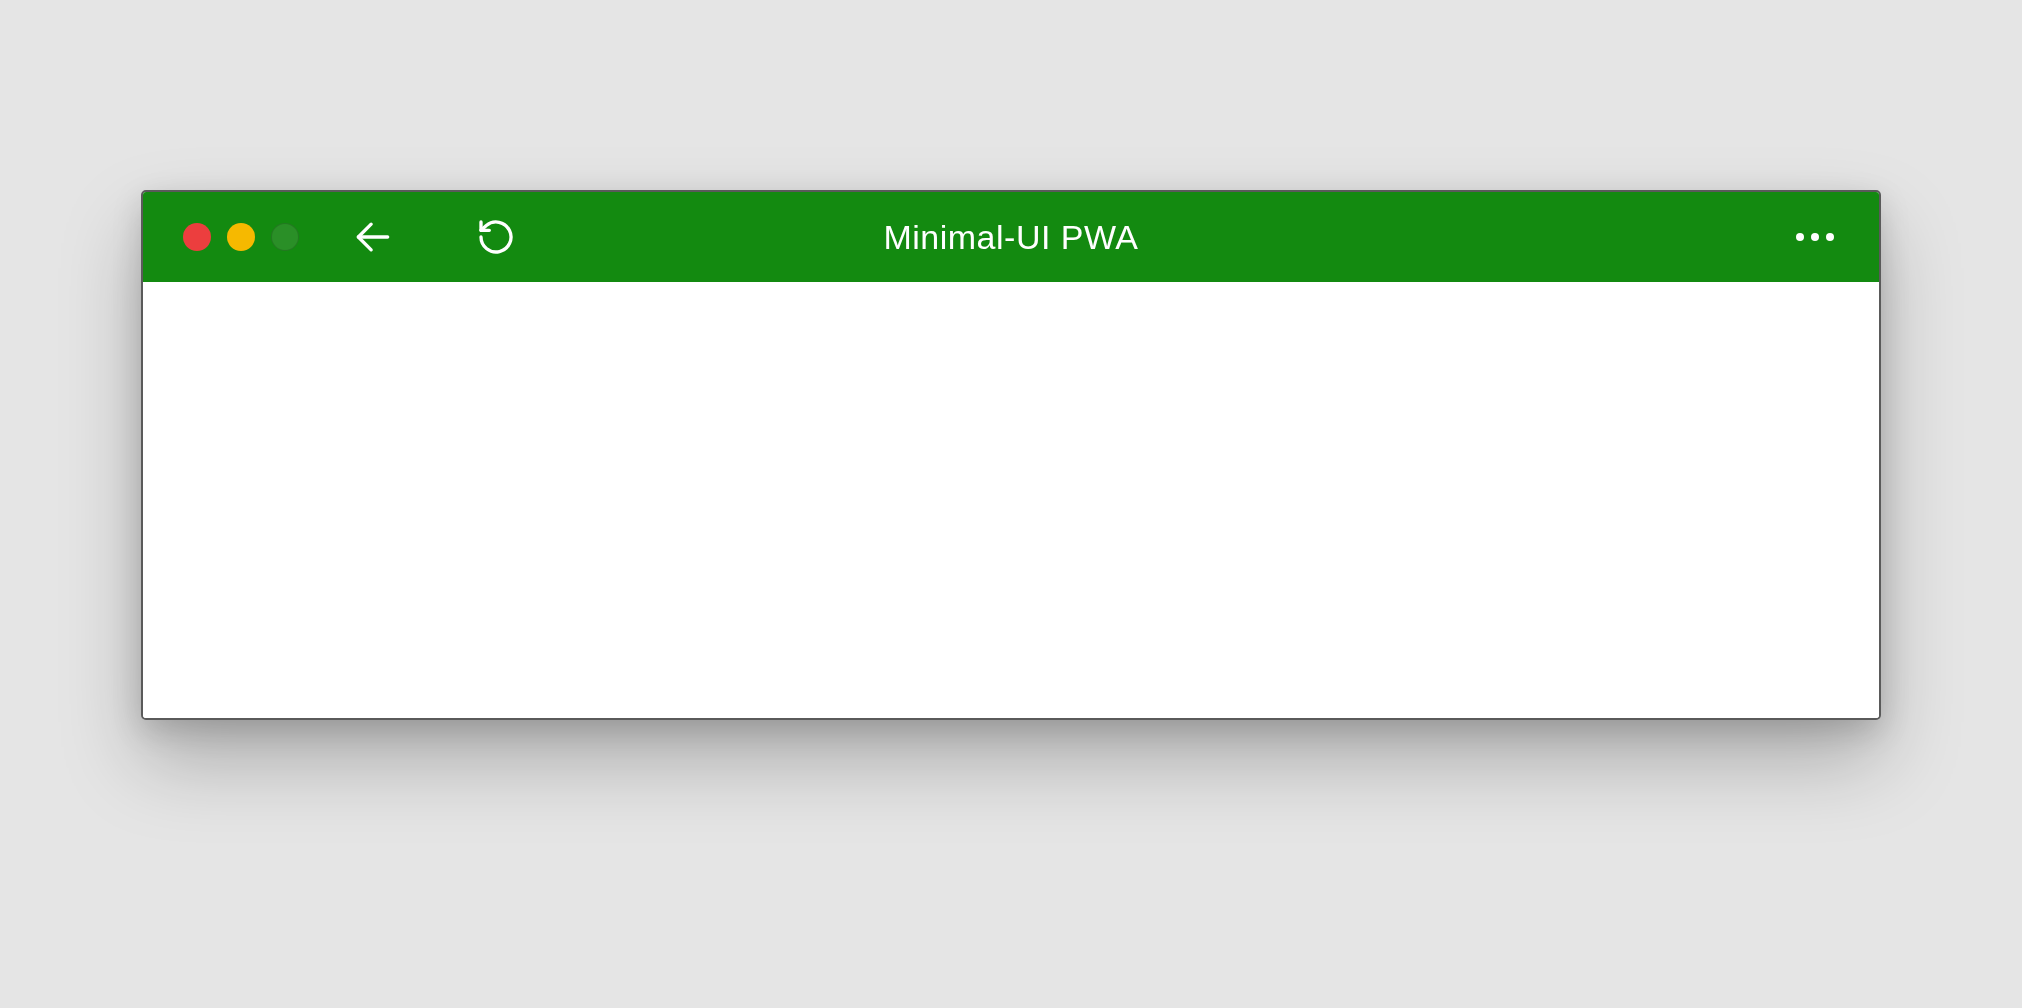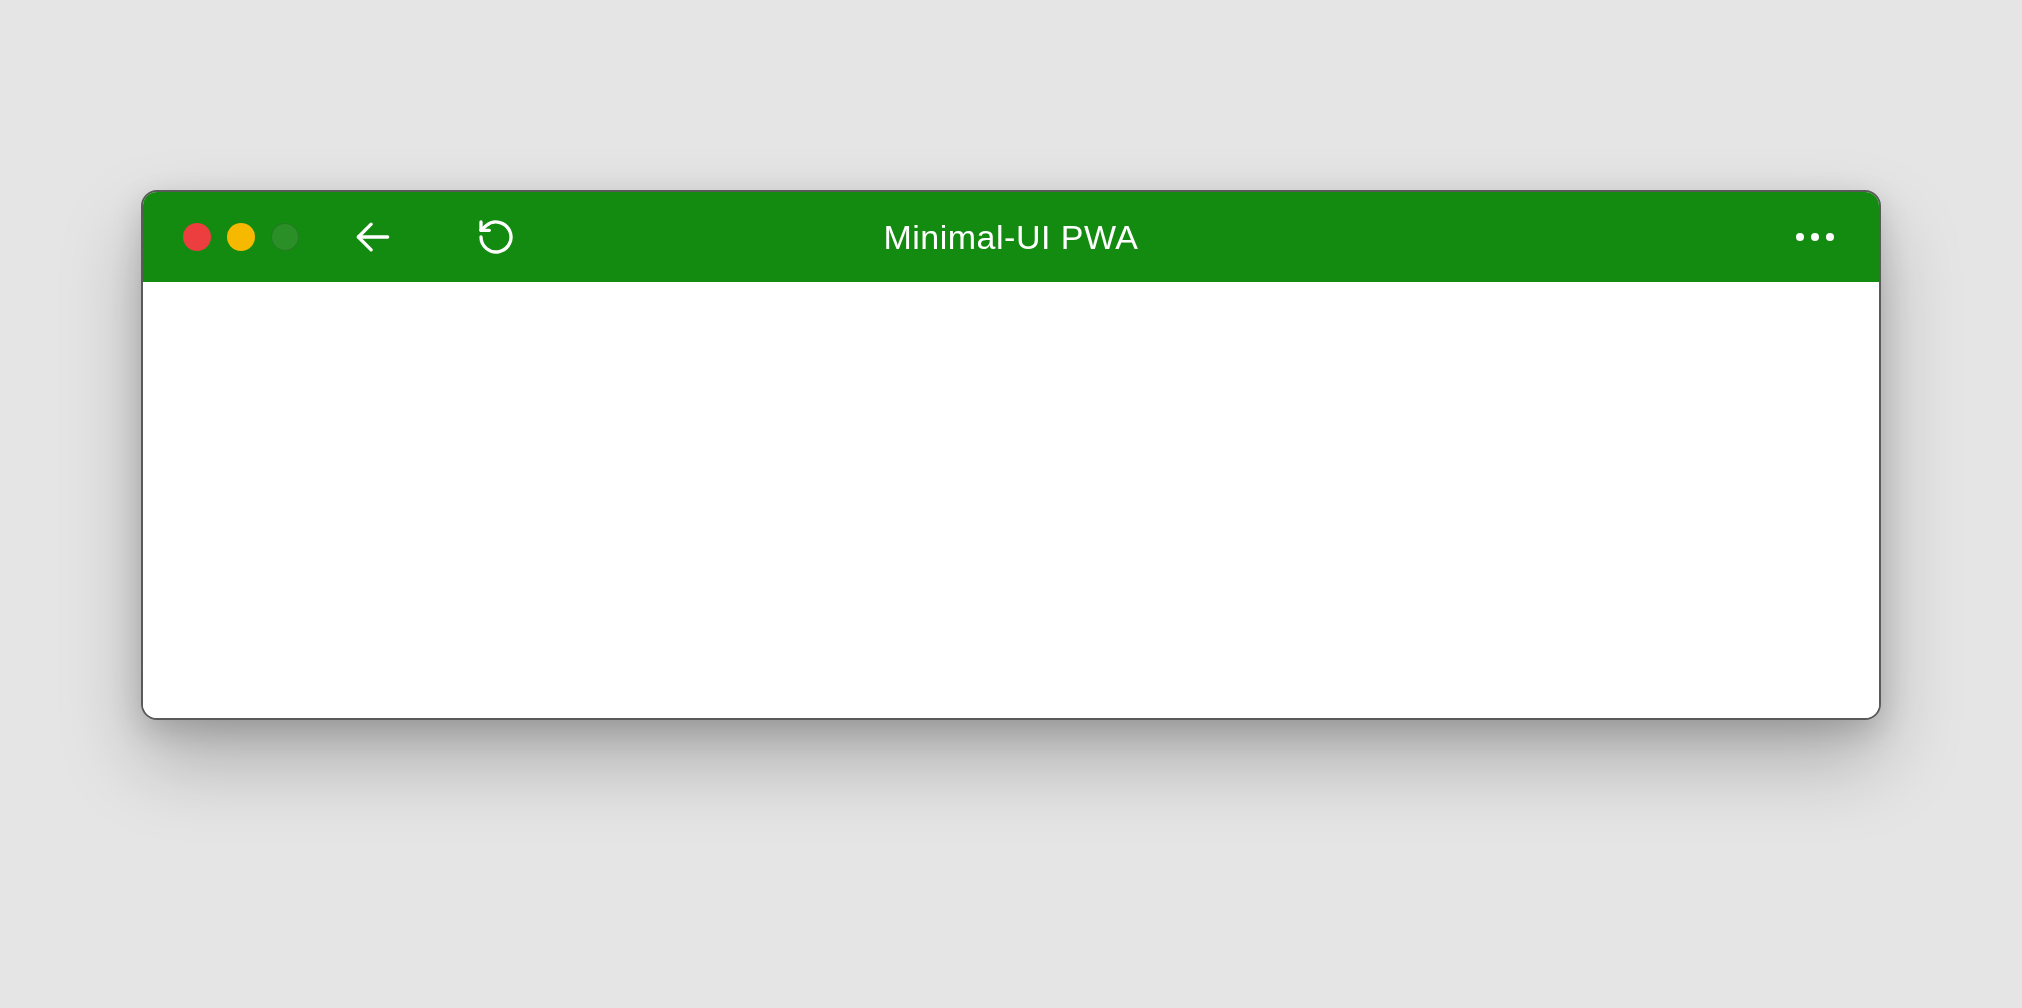--- a/index.html
+++ b/index.html
@@ -16,21 +16,21 @@
       display: flex;
       align-items: flex-start;
       justify-content: center;
       padding-top: 190px;
     }
 
     .window {
       width: 1740px;
       height: 530px;
       background: #ffffff;
-      border-radius: 16px;
+      border-radius: 5px;
       border: 2px solid #5a5a5a;
       overflow: hidden;
       box-shadow: 0 40px 80px rgba(0, 0, 0, 0.25), 0 10px 30px rgba(0, 0, 0, 0.15);
       display: flex;
       flex-direction: column;
     }
 
     .titlebar {
       height: 90px;
       background: #138a10;

